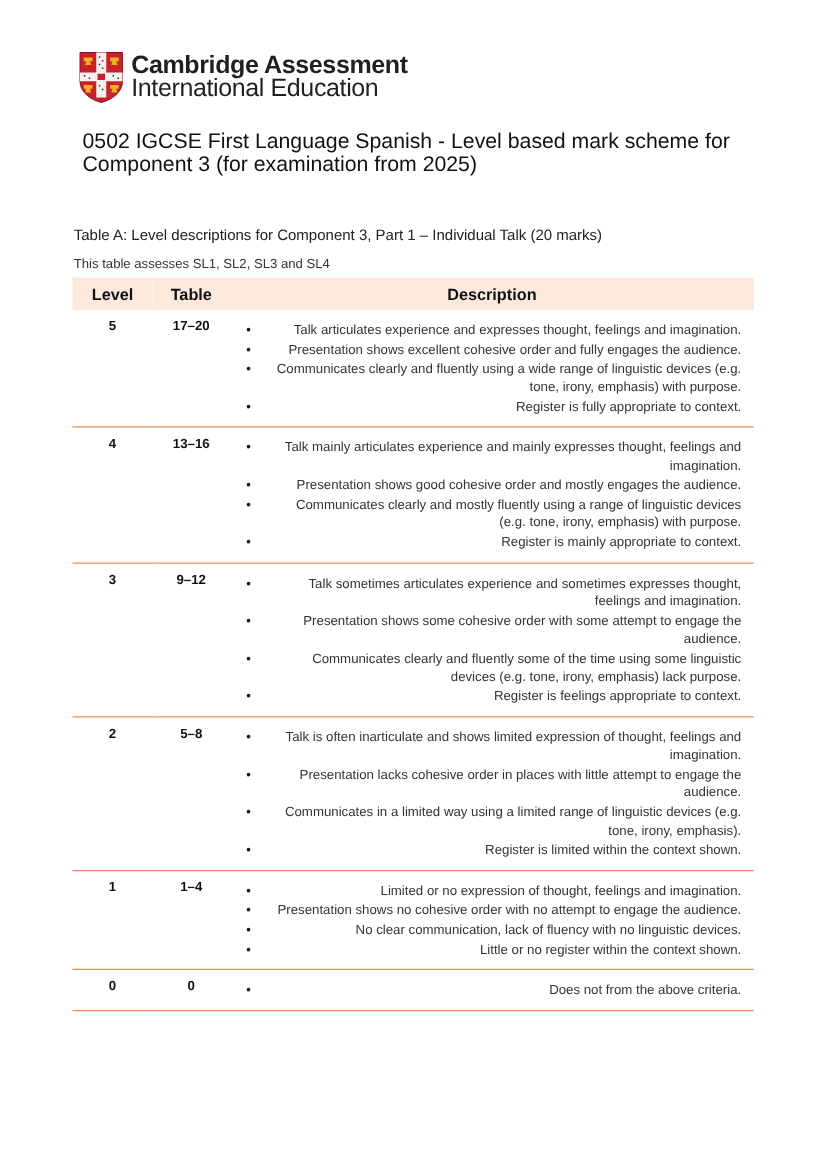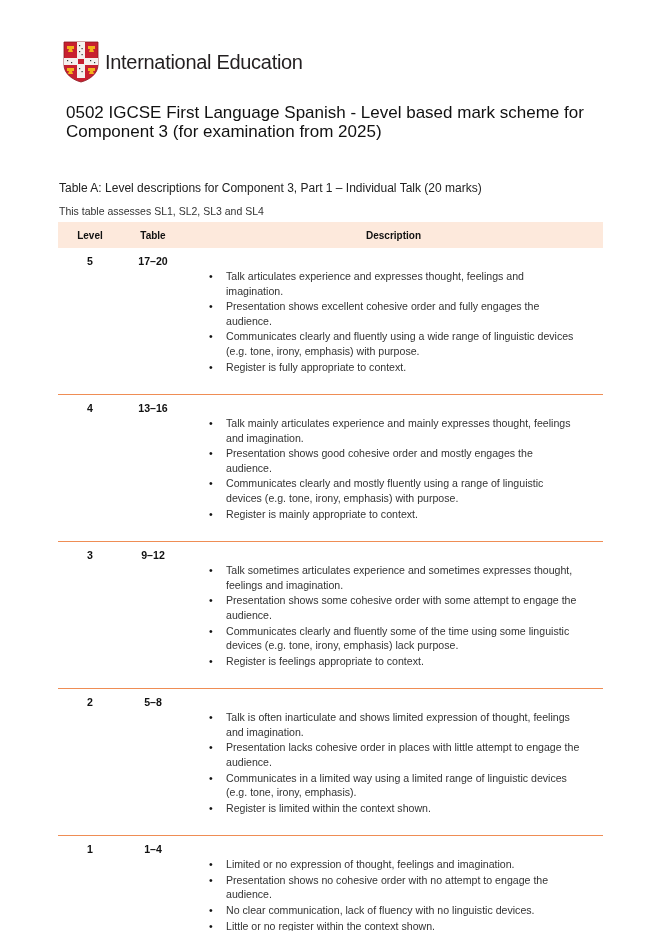--- a/index.html
+++ b/index.html
@@ -6,27 +6,27 @@
   body { width:661px; height:931px; position:relative; overflow:hidden; font-family:"Liberation Sans", sans-serif; color:#1a1a1a; }
   .logo { position:absolute; left:63px; top:41px; display:flex; align-items:center; }
   .shield { width:36px; height:42px; margin-right:6px; }
   .logo-text { line-height:19px; }
   .logo-line1 { font-size:20px; font-weight:bold; color:#231f20; letter-spacing:-0.3px; }
   .logo-line2 { font-size:20px; color:#231f20; letter-spacing:-0.3px; }
   .doc-title { position:absolute; left:66px; top:103px; width:520px; font-size:17px; line-height:19px; color:#111; }
   .table-title { position:absolute; left:59px; top:181px; font-size:12px; color:#222; }
   .table-sub { position:absolute; left:59px; top:205px; font-size:10.5px; color:#333;text-align:right; }
   table { position:absolute; left:58px; top:222px; width:545px; border-collapse:collapse; font-size:10.6px; }
-  thead th { background:#fde9dc; height:26px; font-weight:bold; font-size:10px; color:#111; padding:0; }
+  thead th { background:#fde9dc; height:26px; font-weight:bold; font-size:13px; color:#111; padding:0; }
   td { vertical-align:top; padding:0; border-bottom:1px solid #ef8d55; }
   td.level, td.marks { font-weight:bold; text-align:center; color:#111; padding-top:7px; }
   td.level { width:64px; }
   td.marks { width:62px; }
   td.desc { padding:5px 6px 4px 6px; }
-  ul { margin:16px; padding:0; list-style:none; }
+  ul { margin:4px; padding:0; list-style:none;text-align:right; }
   li { position:relative; padding-left:20px; line-height:14.5px; margin-bottom:1.2px; color:#333; }
   li::before { content:"•"; position:absolute; left:3px; top:0; color:#111; }
 </style>
 </head>
 <body>
 
 <div class="logo">
   <svg class="shield" viewBox="0 0 36 42">
     <path d="M1 1 H35 V24 C35 33 26 39 18 41 C10 39 1 33 1 24 Z" fill="#c8202f" stroke="#8a1620" stroke-width="0.8"></path>
     <rect x="14" y="1" width="8" height="36" fill="#f4f1ee"></rect>
@@ -45,20 +45,21 @@
         <rect x="18.5" y="13" width="1.2" height="1.2"></rect>
       <rect x="16" y="27" width="1.2" height="1.2"></rect>
         <rect x="18.5" y="30" width="1.2" height="1.2"></rect>
       <rect x="4" y="19" width="1.2" height="1.2"></rect>
         <rect x="8" y="21" width="1.2" height="1.2"></rect>
       <rect x="27" y="19" width="1.2" height="1.2"></rect>
         <rect x="31" y="21" width="1.2" height="1.2"></rect>
     </g>
   </svg>
   <div class="logo-text">
+    <div class="logo-line1">Cambridge Assessment</div>
     <div class="logo-line2">International Education</div>
   </div>
 </div>
 
 <div class="doc-title">0502 IGCSE First Language Spanish - Level based mark scheme for Component 3 (for examination from 2025)</div>
 
 <div class="table-title">Table A: Level descriptions for Component 3, Part 1 – Individual Talk (20 marks)</div>
 <div class="table-sub">This table assesses SL1, SL2, SL3 and SL4</div>
 
 <table>

